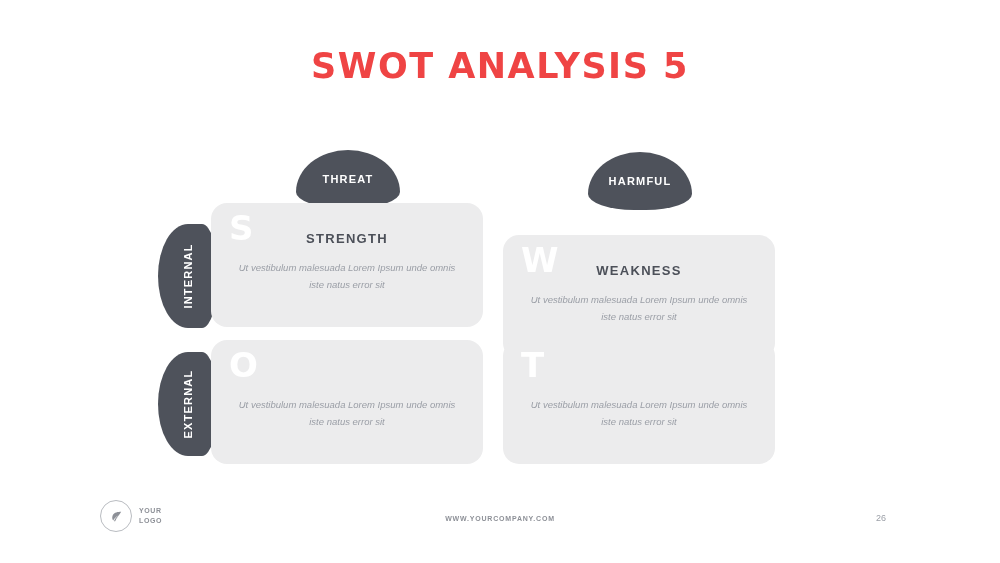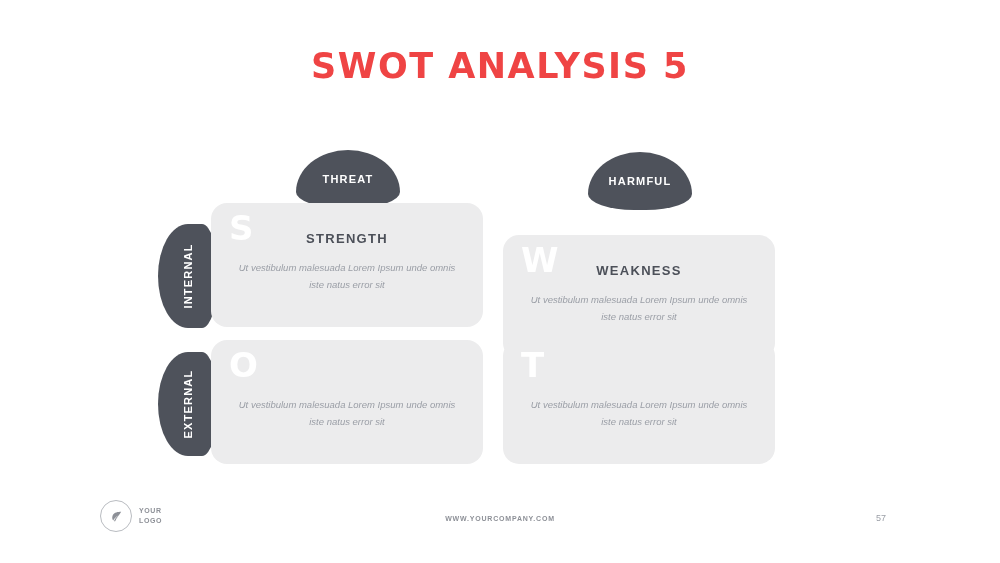--- a/index.html
+++ b/index.html
@@ -226,15 +226,15 @@
         <path d="M13 3C9.5 3 5.5 3.6 4 6.6c-1.2 2.4-0.3 4.8 0.6 5.7C5.4 10.3 7.4 7.8 10.6 6.6 8.4 8 6 10.2 5.3 13h1.3C8 9.6 10.8 6.6 13 3z" fill="#8d9097"></path>
       </svg>
     </div>
     <div class="logo-text">
       <div>YOUR</div>
       <div>LOGO</div>
     </div>
   </div>
 
   <div class="footer-url">WWW.YOURCOMPANY.COM</div>
-  <div class="page-number">57</div>
+  <div class="page-number">26</div>
 
 </div>
 
 </body></html>

